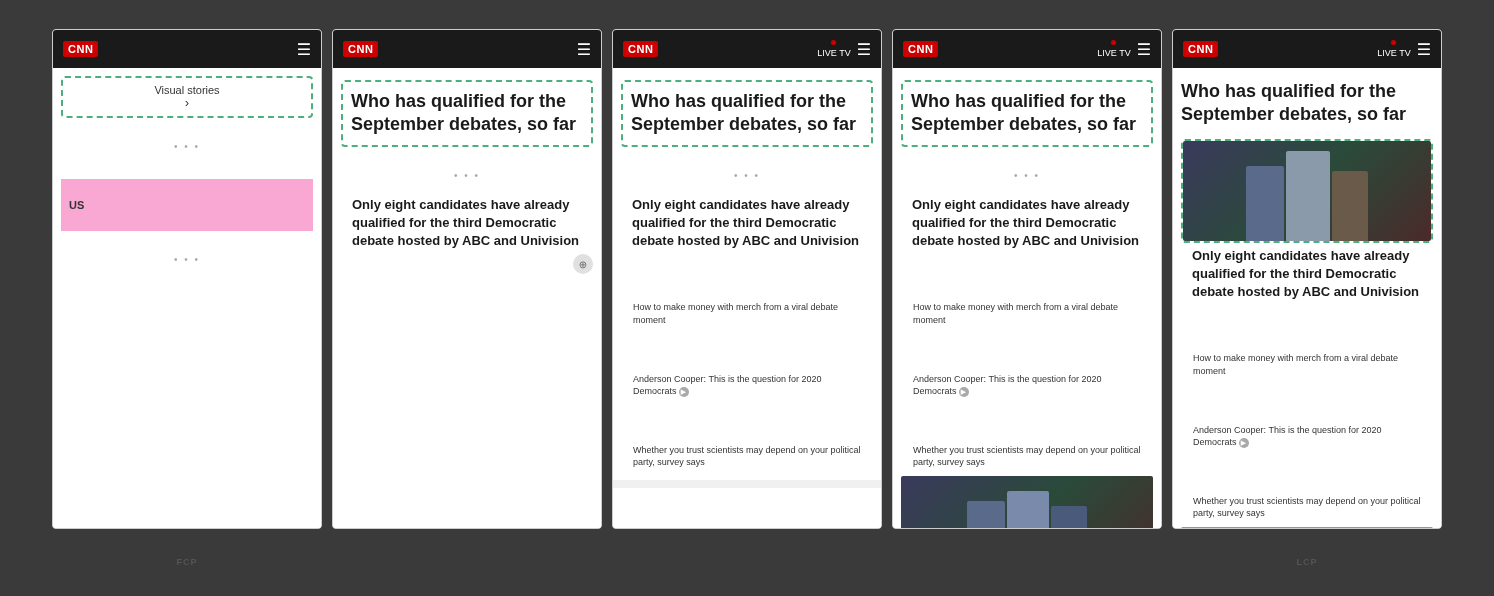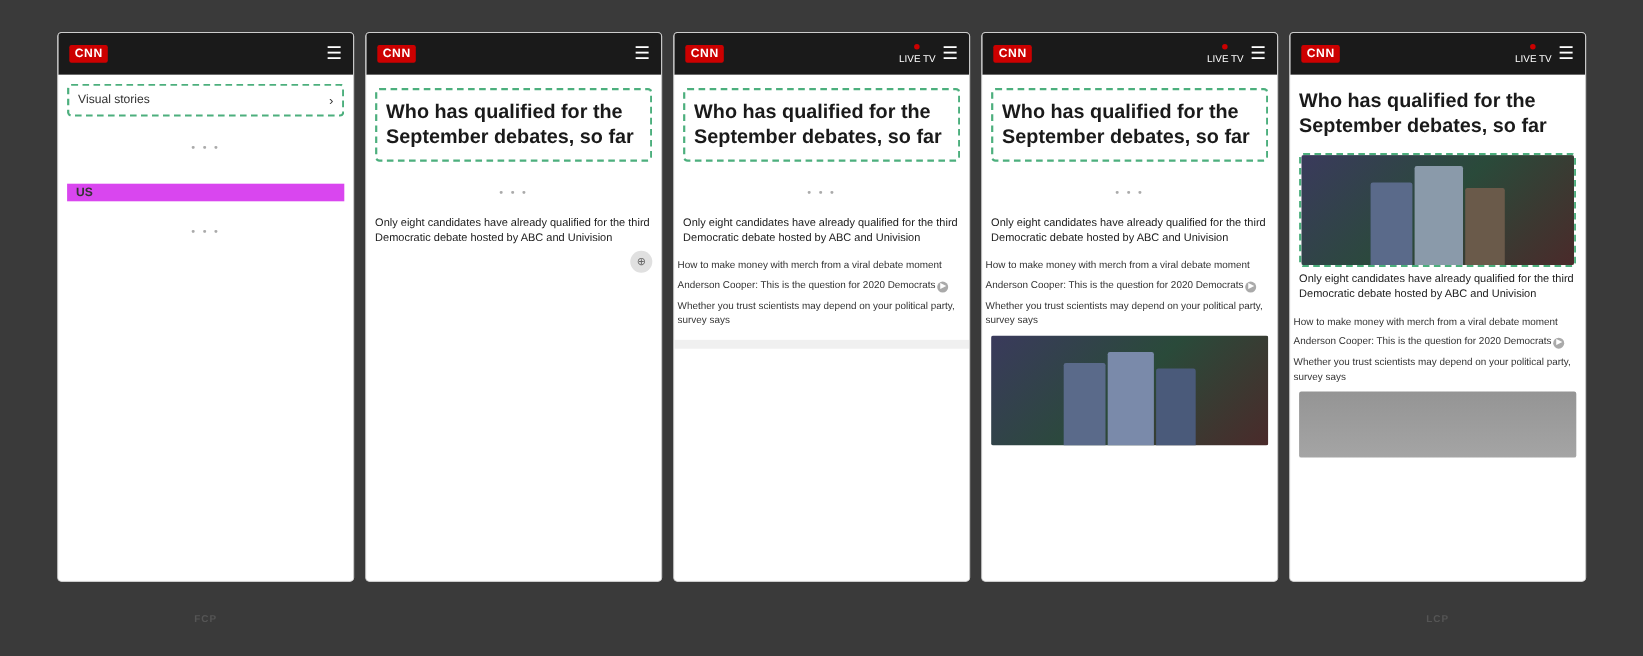--- a/index.html
+++ b/index.html
@@ -94,69 +94,72 @@
       gap: 8px;
     }
     .visual-stories-box {
       border: 2px dashed #4caf7d;
       border-radius: 4px;
       padding: 6px 8px;
       display: flex;
       align-items: center;
       justify-content: space-between;
       background: #fff;
+      flex-direction: column;
     }
     .visual-stories-label {
       font-size: 11px;
       color: #333;
       font-weight: 500;
     }
     .chevron-right {
       color: #333;
       font-size: 12px;
     }
     .three-dots {
       color: #aaa;
       font-size: 10px;
       text-align: center;
       padding: 15px 0;
       letter-spacing: 2px;
     }
     .us-section {
-      background: #d946ef;
-      padding: 2px 8px;
+      background: #f9a8d4;
+      padding: 20px 8px;
       font-size: 11px;
       color: #333;
       font-weight: bold;
       margin-top: 4px;
     }
 
     
     .headline-highlighted {
       border: 2px dashed #4caf7d;
       border-radius: 4px;
       padding: 8px;
       margin: 8px;
       font-size: 18px;
       font-weight: bold;
       color: #1a1a1a;
       line-height: 1.3;
     }
     .body-text {
-      font-size: 10px;
+      font-size: 13px;
       color: #1a1a1a;
       line-height: 1.4;
       padding: 0 8px;
-      font-weight: 400;
+      font-weight: 700;
+      margin-left: 11px;
     }
     .related-link {
       font-size: 9px;
       color: #333;
-      padding: 3px 3px;
+      padding: 3px 20px;
       line-height: 1.4;
+      margin-top: 40px;
     }
     .play-icon {
       display: inline-block;
       width: 10px;
       height: 10px;
       background: #aaa;
       border-radius: 50%;
       margin-left: 2px;
       font-size: 7px;
       text-align: center;

